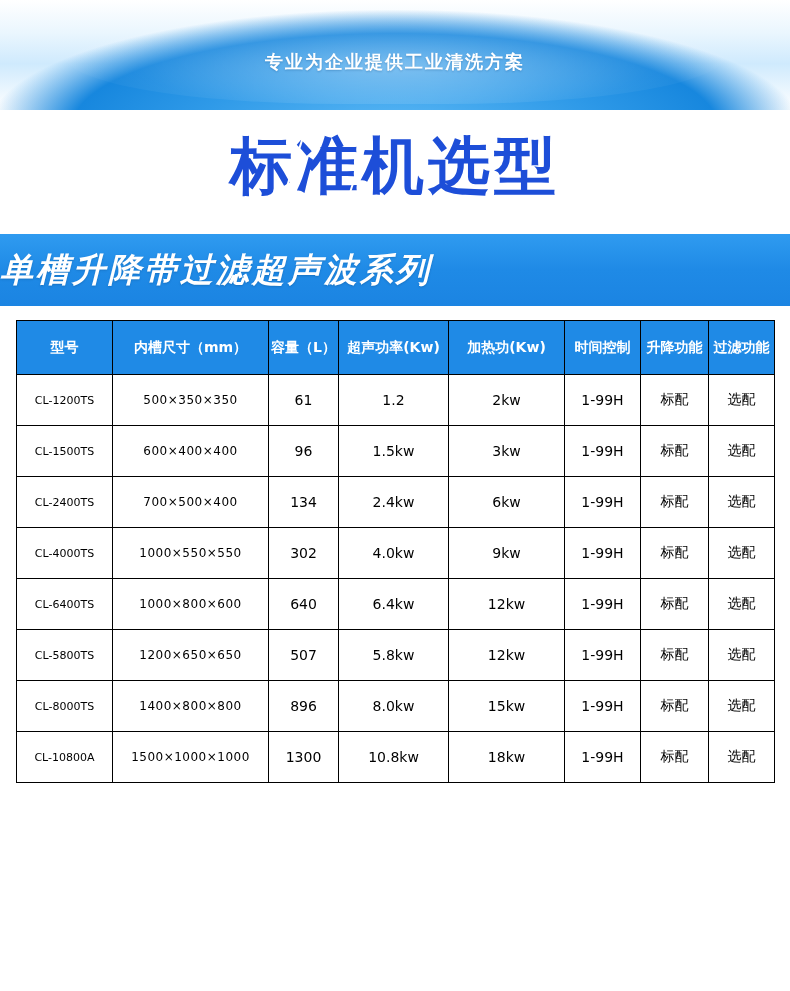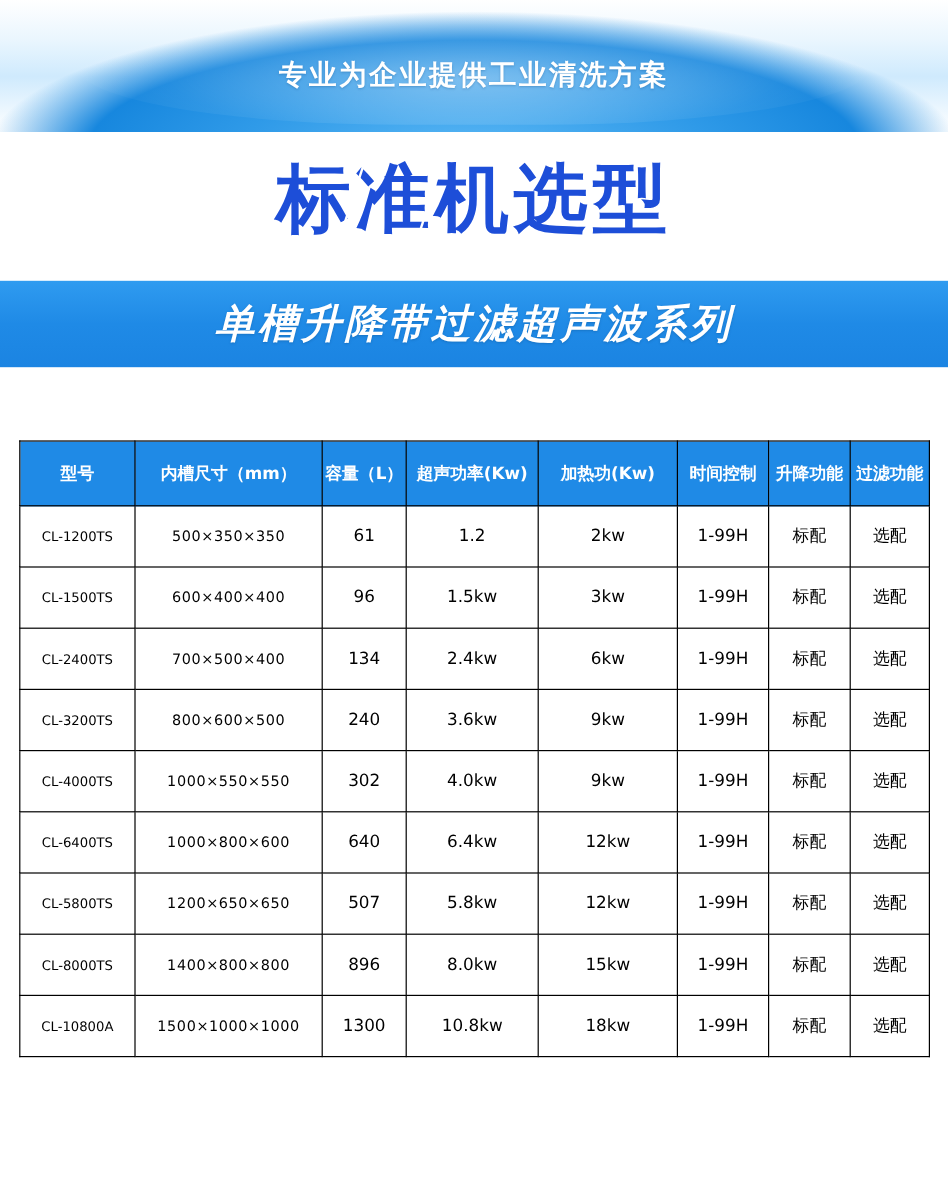--- a/index.html
+++ b/index.html
@@ -41,21 +41,21 @@
   .banner-text {
     position: absolute;
     left: 0;
     top: 0;
     width: 790px;
     height: 110px;
     display: flex;
     align-items: center;
     justify-content: center;
     color: #ffffff;
-    font-size: 23px;
+    font-size: 18px;
     font-weight: bold;
     letter-spacing: 2px;
     text-shadow: 0 1px 2px rgba(0,60,120,0.28);
     padding-top: 14px;
   }
 
   
   .headline-wrap {
     position: relative;
     width: 790px;
@@ -91,36 +91,34 @@
   }
 
   
   .section-bar {
     width: 790px;
     height: 72px;
     margin-top: 12px;
     background: linear-gradient(180deg, #2f9bf0 0%, #1f8ae6 50%, #1b84e2 100%);
     display: flex;
     align-items: center;
-    justify-content: center;
   }
   .section-bar-text {
     color: #ffffff;
     font-size: 33px;
     font-weight: bold;
     letter-spacing: 3px;
     font-style: italic;
     text-shadow: 0 1px 2px rgba(0,50,100,0.25);
   }
 
   
   .table-wrap {
     width: 790px;
     padding: 14px 16px 18px 16px;
-    margin-top: 47px;
   }
   table.spec {
     border-collapse: collapse;
     width: 758px;
     table-layout: fixed;
   }
   table.spec th,
   table.spec td {
     border: 1px solid #000000;
     text-align: center;
@@ -226,30 +224,20 @@
             <td class="model">CL-2400TS</td>
             <td class="dims">700×500×400</td>
             <td>134</td>
             <td>2.4kw</td>
             <td>6kw</td>
             <td>1-99H</td>
             <td>标配</td>
             <td>选配</td>
           </tr>
           <tr>
-            <td class="model">CL-3200TS</td>
-            <td class="dims">800×600×500</td>
-            <td>240</td>
-            <td>3.6kw</td>
-            <td>9kw</td>
-            <td>1-99H</td>
-            <td>标配</td>
-            <td>选配</td>
-          </tr>
-          <tr>
             <td class="model">CL-4000TS</td>
             <td class="dims">1000×550×550</td>
             <td>302</td>
             <td>4.0kw</td>
             <td>9kw</td>
             <td>1-99H</td>
             <td>标配</td>
             <td>选配</td>
           </tr>
           <tr>

